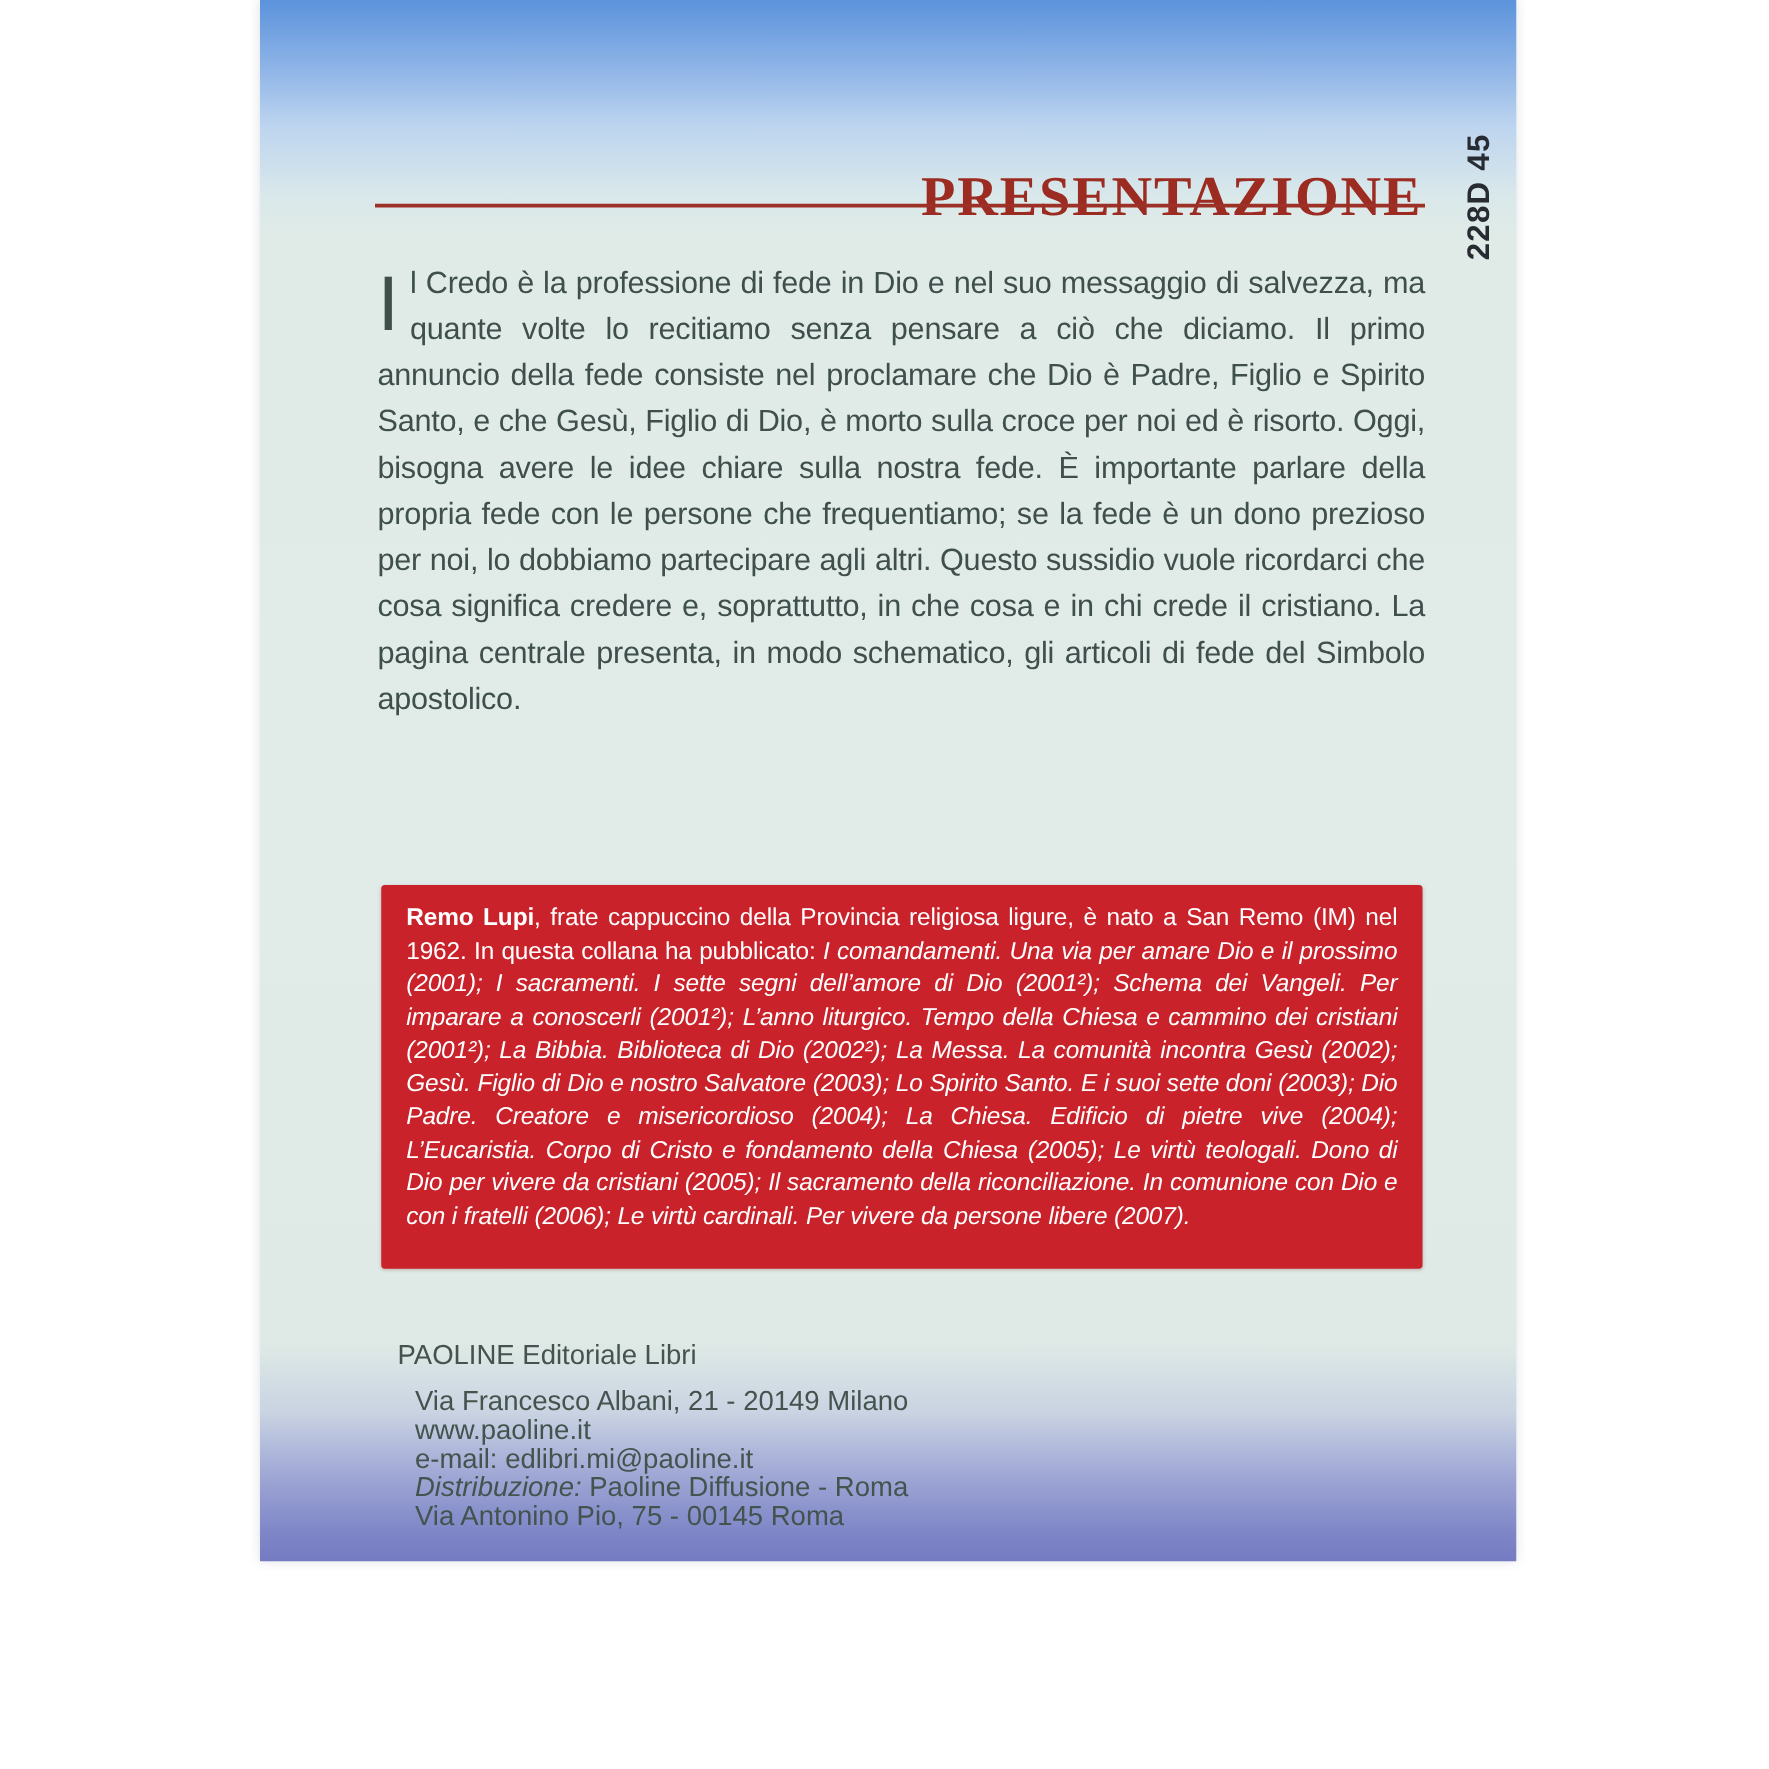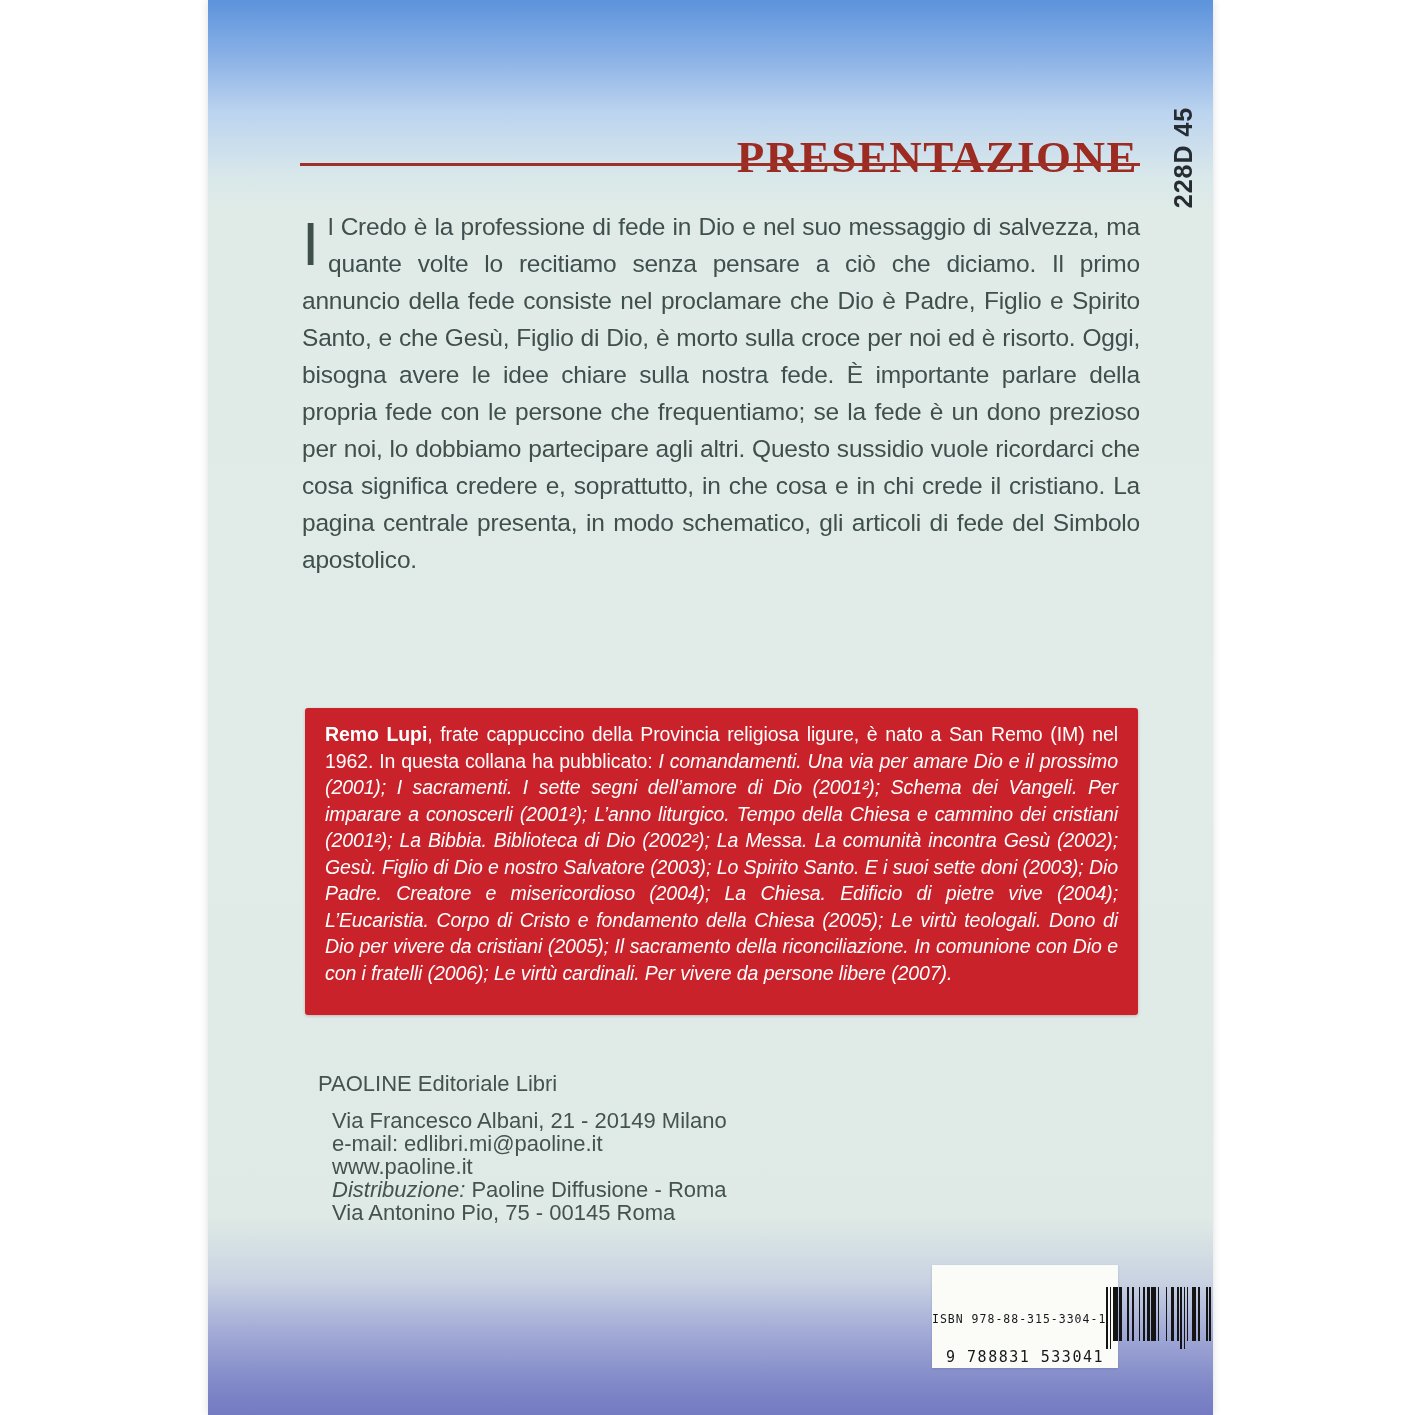--- a/index.html
+++ b/index.html
@@ -4,21 +4,21 @@
 <style>
   html,body{margin:0;padding:0;}
   body{
     width:1415px;height:1415px;position:relative;
     background:#ffffff;
     font-family:"Liberation Sans",sans-serif;
     -webkit-font-smoothing:antialiased;
   }
   
   .cover{
-    position:absolute;left:208px;top:0;width:1005px;height:1415px;
+    position:absolute;left:208px;top:0;width:1005px;height:1249px;
     background:linear-gradient(180deg,
       #5c93dc 0%,
       #8ab1e6 4%,
       #bcd4ef 8%,
       #d9e8ea 12.5%,
       #e0ebe7 15%,
       #e1ece8 55%,
       #dfeae6 86%,
       #c9d3e2 90.5%,
       #a2aad6 94.2%,
@@ -118,22 +118,22 @@
     <span>228D 45</span>
   </div>
 
   <p class="intro"><span class="dropcap">I</span><span>l Credo è la professione di fede in Dio e nel suo messaggio di salvezza, ma quante volte lo recitiamo senza pensare a ciò che diciamo. Il primo annuncio della fede consiste nel proclamare che Dio è Padre, Figlio e Spirito Santo, e che Gesù, Figlio di Dio, è morto sulla croce per noi ed è risorto. Oggi, bisogna avere le idee chiare sulla nostra fede. È importante parlare della propria fede con le persone che frequentiamo; se la fede è un dono prezioso per noi, lo dobbiamo partecipare agli altri. Questo sussidio vuole ricordarci che cosa significa credere e, soprattutto, in che cosa e in chi crede il cristiano. La pagina centrale presenta, in modo schematico, gli articoli di fede del Simbolo apostolico.</span></p>
 
   <div class="bio"><span class="run-b">Remo Lupi</span><span>, frate cappuccino della Provincia religiosa ligure, è nato a San Remo (IM) nel 1962. In questa collana ha pubblicato: </span><span class="run-i">I comandamenti. Una via per amare Dio e il prossimo (2001); I sacramenti. I sette segni dell’amore di Dio (2001²); Schema dei Vangeli. Per imparare a conoscerli (2001²); L’anno liturgico. Tempo della Chiesa e cammino dei cristiani (2001²); La Bibbia. Biblioteca di Dio (2002²); La Messa. La comunità incontra Gesù (2002); Gesù. Figlio di Dio e nostro Salvatore (2003); Lo Spirito Santo. E i suoi sette doni (2003); Dio Padre. Creatore e misericordioso (2004); La Chiesa. Edificio di pietre vive (2004); L’Eucaristia. Corpo di Cristo e fondamento della Chiesa (2005); Le virtù teologali. Dono di Dio per vivere da cristiani (2005); Il sacramento della riconciliazione. In comunione con Dio e con i fratelli (2006); Le virtù cardinali. Per vivere da persone libere (2007).</span></div>
 
   <div class="publisher">
     <div class="imprint">PAOLINE Editoriale Libri</div>
     <div class="pub-line"><span>Via Francesco Albani, 21 - 20149 Milano</span></div>
+    <div class="pub-line"><span>www.paoline.it</span></div>
     <div class="pub-line"><span>e-mail: edlibri.mi@paoline.it</span></div>
-    <div class="pub-line"><span>www.paoline.it</span></div>
     <div class="pub-line"><span class="run-i">Distribuzione:</span><span> Paoline Diffusione - Roma</span></div>
     <div class="pub-line"><span>Via Antonino Pio, 75 - 00145 Roma</span></div>
   </div>
 
   <div class="barcode">
     <div class="isbn-label">ISBN 978-88-315-3304-1</div>
     <div class="bars">
         <div class="module bar guard"></div>
         <div class="module guard"></div>
         <div class="module bar guard"></div>

